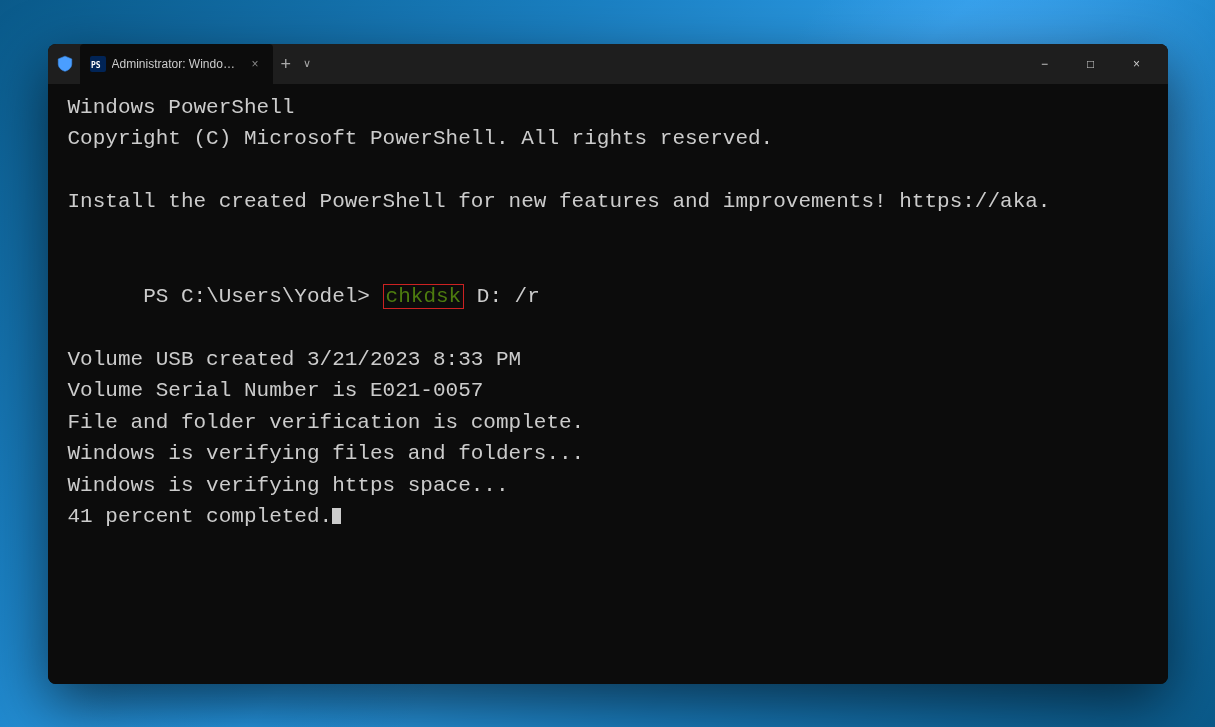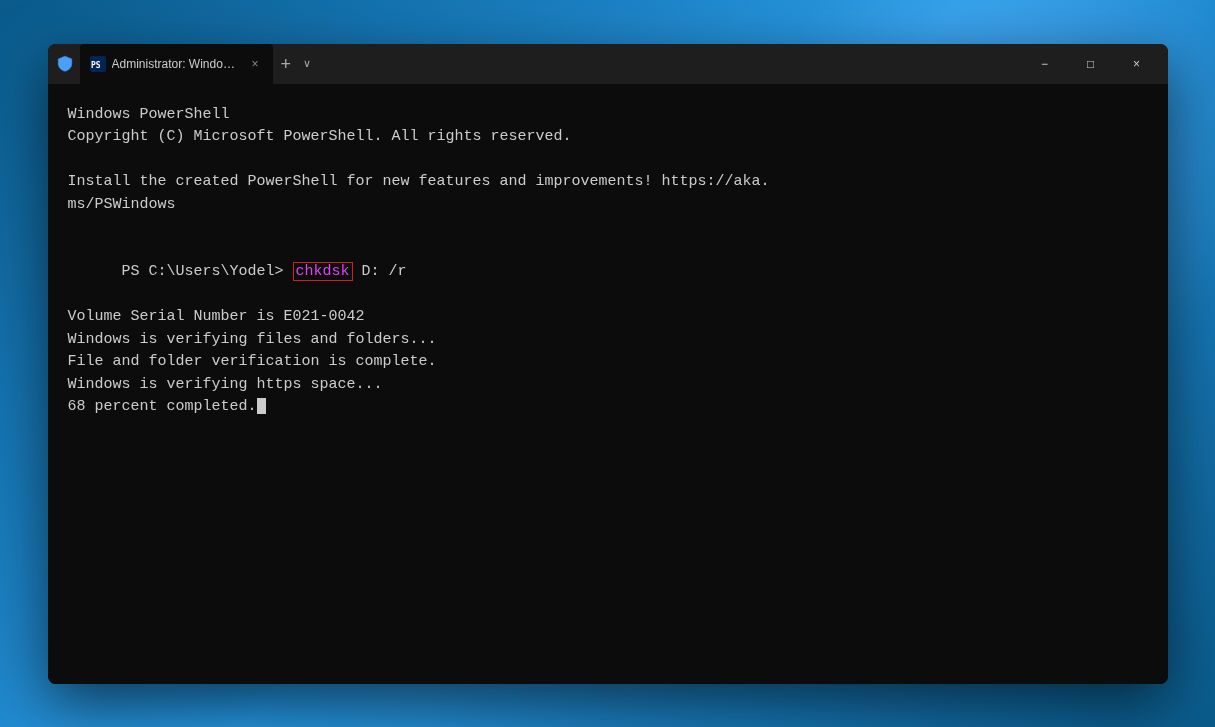--- a/index.html
+++ b/index.html
@@ -139,40 +139,40 @@
       justify-content: center;
       cursor: pointer;
       color: #cccccc;
       font-size: 12px;
     }
 
     
     .terminal-body {
       flex: 1;
       background: #0c0c0c;
-      padding: 20px 20px;
+      padding: 8px 20px;
       overflow-y: auto;
       font-family: 'Courier New', Courier, monospace;
-      font-size: 15px;
+      font-size: 21px;
       color: #cccccc;
       line-height: 1.5;
     }
 
     .line {
       display: block;
       white-space: pre;
     }
 
     .line-blank {
       display: block;
       height: 1.5em;
     }
 
     .cmd-highlight {
-      color: #d946ef;
+      color: #4d7c0f;
       background: transparent;
       border: 1.5px solid #cc2222;
       padding: 0 2px;
     }
 
     .cursor {
       display: inline-block;
       width: 9px;
       height: 16px;
       background: #cccccc;
@@ -219,25 +219,25 @@
       <div class="ctrl-btn">□</div>
       <div class="ctrl-btn close">×</div>
     </div>
   </div>
 
   <div class="terminal-body">
     <span class="line">Windows PowerShell</span>
     <span class="line">Copyright (C) Microsoft PowerShell. All rights reserved.</span>
     <span class="line-blank"></span>
     <span class="line">Install the created PowerShell for new features and improvements! https://aka.</span>
-    <span class="line">ms/PSWindows</span>
     <span class="line-blank"></span>
     <span class="line">
       <span>PS C:\Users\Yodel&gt; </span><span class="cmd-highlight">chkdsk</span><span> D: /r</span>
     </span>
-    <span class="line">Volume Serial Number is E021-0042</span>
+    <span class="line">Volume USB created 3/21/2023 8:33 PM</span>
+    <span class="line">Volume Serial Number is E021-0057</span>
+    <span class="line">File and folder verification is complete.</span>
     <span class="line">Windows is verifying files and folders...</span>
-    <span class="line">File and folder verification is complete.</span>
     <span class="line">Windows is verifying https space...</span>
-    <span class="line"><span>68 percent completed.</span><span class="cursor"></span></span>
+    <span class="line"><span>41 percent completed.</span><span class="cursor"></span></span>
   </div>
 
 </div>
 
 </body></html>

